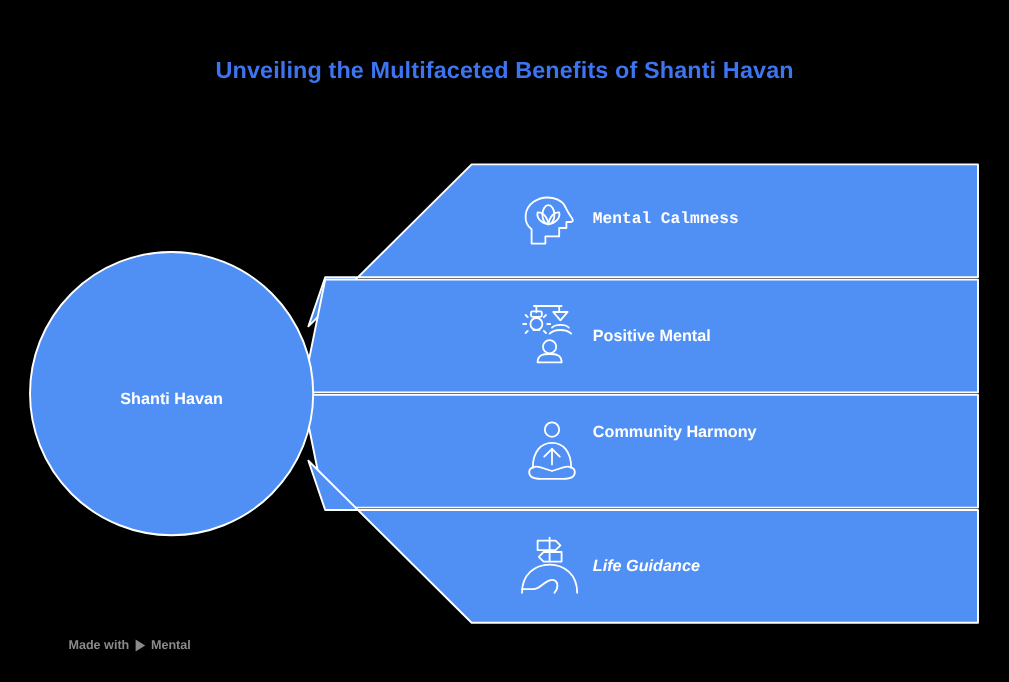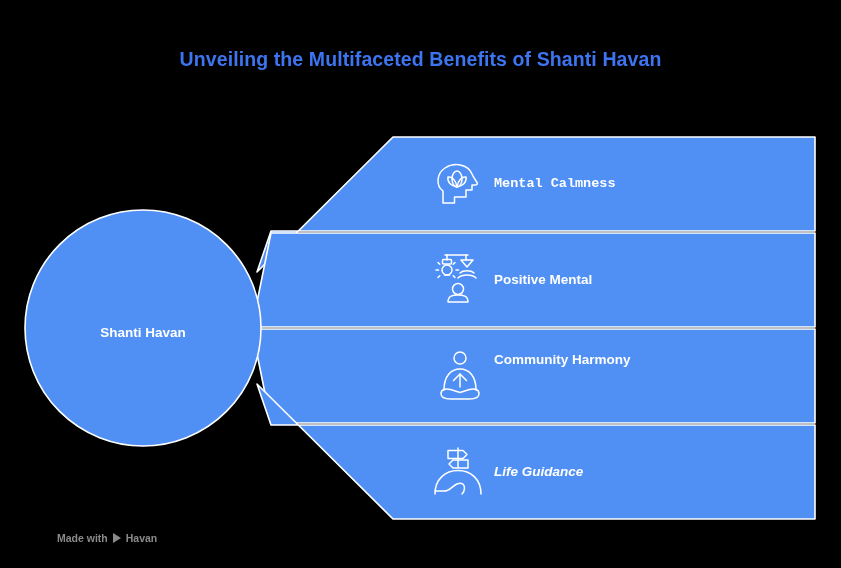--- a/index.html
+++ b/index.html
@@ -161,16 +161,16 @@
   </div>
 
   <div class="bar-label" style="left:494px; top:176px;font-family:Liberation Mono, monospace;">Mental Calmness</div>
   <div class="bar-label" style="left:494px; top:272px;">Positive Mental</div>
   <div class="bar-label" style="left:494px; top:352px;">Community Harmony</div>
   <div class="bar-label" style="left:494px; top:464px;font-style:italic;">Life Guidance</div>
 
   <div class="wm">
     <span>Made with</span>
     <span class="wm-tri"></span>
-    <span>Havan</span>
+    <span>Mental</span>
   </div>
 
 </div>
 
 </body></html>

